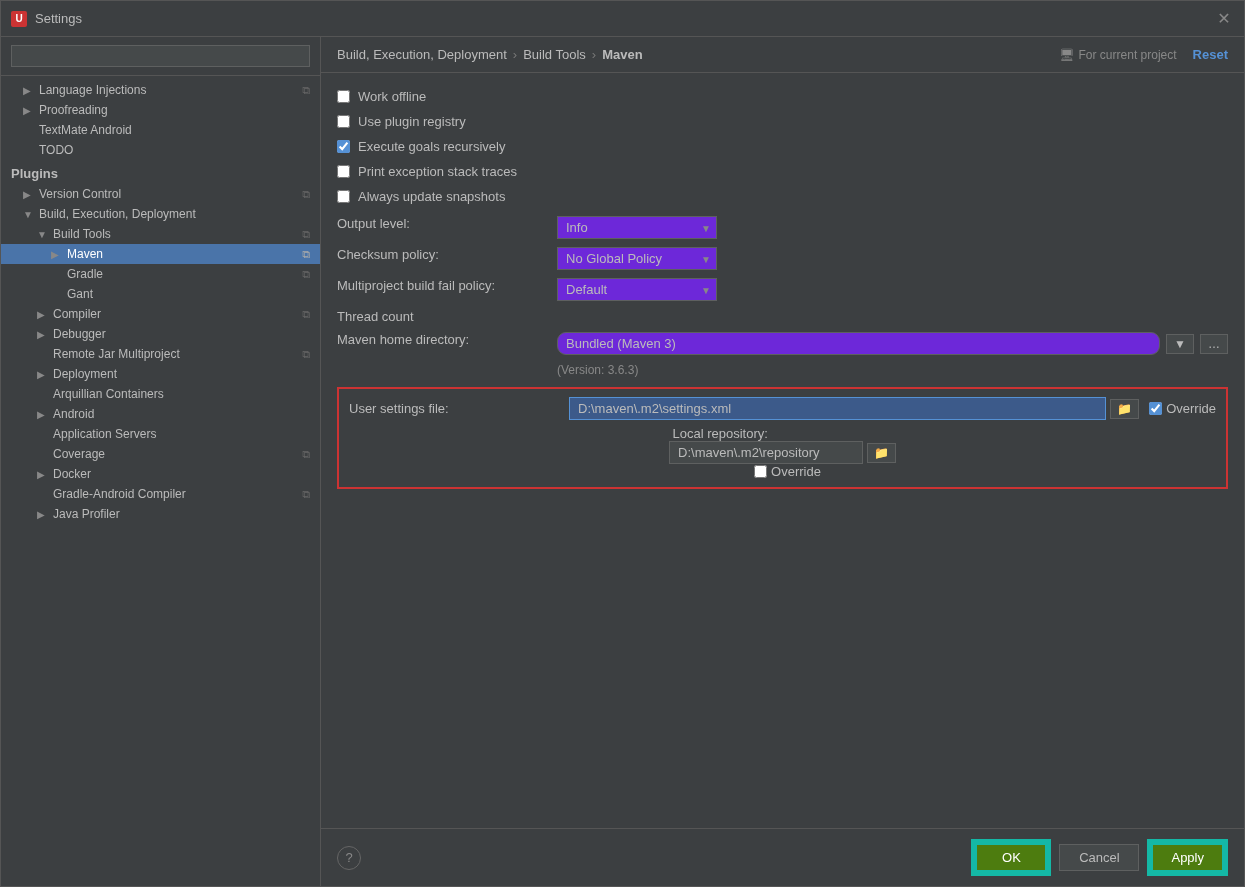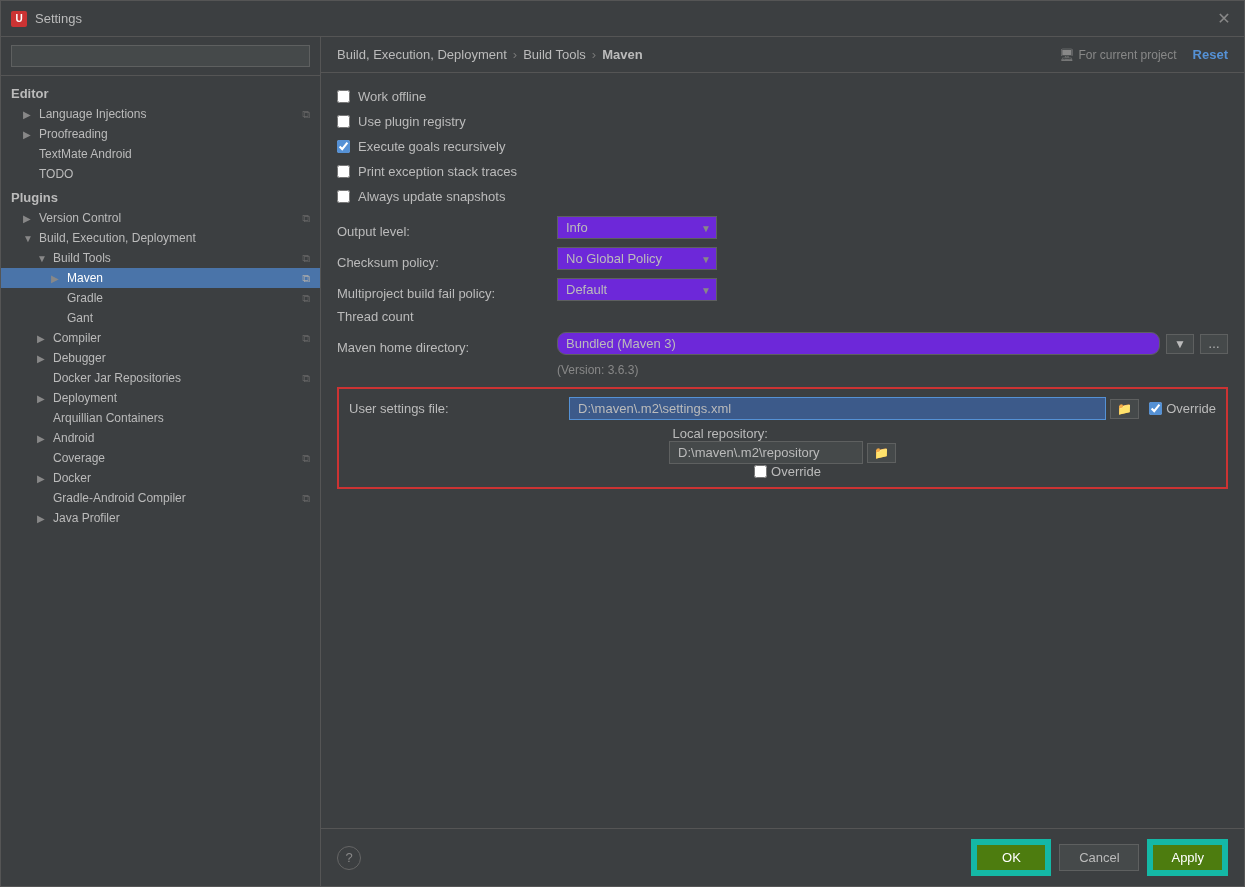--- a/index.html
+++ b/index.html
@@ -207,21 +207,21 @@
     }
 
     .content-area {
       flex: 1;
       overflow-y: auto;
       padding: 14px 16px;
     }
 
     .settings-row {
       display: flex;
-      align-items: flex-end;
+      align-items: flex-start;
       margin-bottom: 8px;
     }
 
     .checkbox-row {
       display: flex;
       align-items: center;
       margin-bottom: 6px;
       padding: 2px 0;
     }
 
@@ -447,21 +447,20 @@
     <div class="sidebar">
       <div class="search-box">
         <div class="search-wrapper">
           <span class="search-icon-inner">🔍</span>
           <input class="search-input" type="text" style="">
         </div>
       </div>
 
       <div class="sidebar-content">
 
-        <div class="sidebar-section-label">Editor</div>
 
 
         <div class="sidebar-item indent-1">
           <span class="tree-arrow">▶</span>
           <span>Language Injections</span>
           <span class="copy-icon">⧉</span>
         </div>
 
         <div class="sidebar-item indent-1">
           <span class="tree-arrow">▶</span>
@@ -520,39 +519,43 @@
           <span class="copy-icon">⧉</span>
         </div>
 
         <div class="sidebar-item indent-2">
           <span class="tree-arrow">▶</span>
           <span>Debugger</span>
         </div>
 
         <div class="sidebar-item indent-2">
           <span class="tree-arrow"></span>
-          <span>Docker Jar Repositories</span>
+          <span>Remote Jar Multiproject</span>
           <span class="copy-icon">⧉</span>
         </div>
 
         <div class="sidebar-item indent-2">
           <span class="tree-arrow">▶</span>
           <span>Deployment</span>
         </div>
 
         <div class="sidebar-item indent-2">
           <span class="tree-arrow"></span>
           <span>Arquillian Containers</span>
         </div>
 
         <div class="sidebar-item indent-2">
           <span class="tree-arrow">▶</span>
           <span>Android</span>
         </div>
 
+        <div class="sidebar-item indent-2">
+          <span class="tree-arrow"></span>
+          <span>Application Servers</span>
+        </div>
 
         <div class="sidebar-item indent-2">
           <span class="tree-arrow"></span>
           <span>Coverage</span>
           <span class="copy-icon">⧉</span>
         </div>
 
         <div class="sidebar-item indent-2">
           <span class="tree-arrow">▶</span>
           <span>Docker</span>

